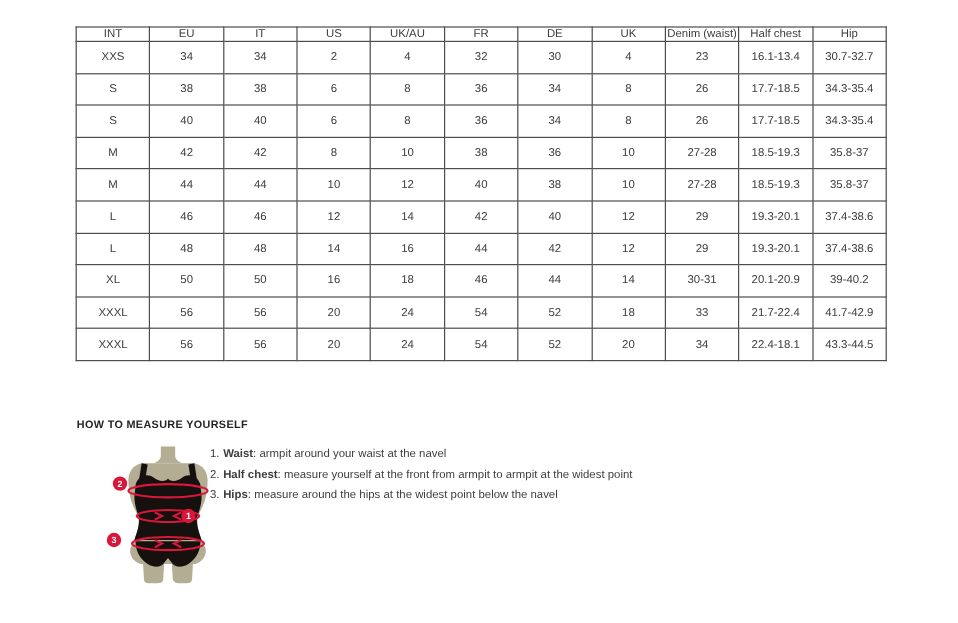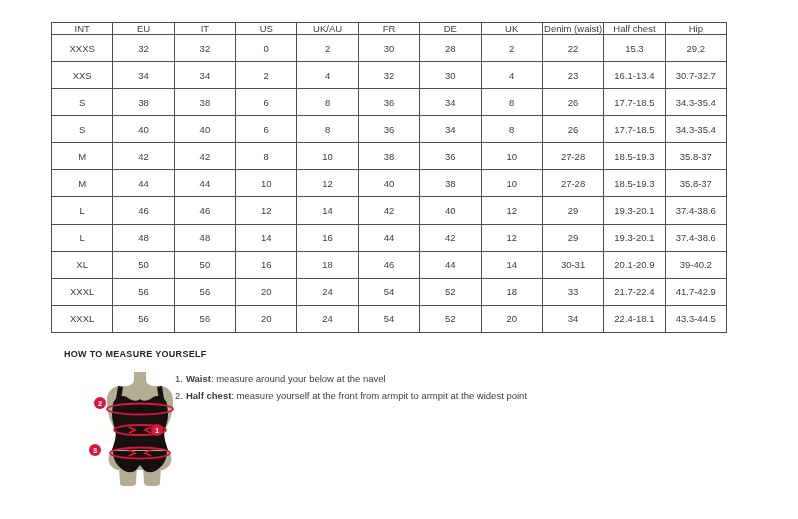--- a/index.html
+++ b/index.html
@@ -7,24 +7,24 @@
   .page {
     position: relative;
     width: 798px;
     height: 519px;
     background: #ffffff;
     font-family: "Liberation Sans", sans-serif;
     overflow: hidden;
   }
   table.size-table {
     position: absolute;
-    left: 51px;
+    left: 63px;
     top: 22px;
     width: 676px;
-    height: 311px;
+    height: 279px;
     border-collapse: collapse;
     table-layout: fixed;
   }
   table.size-table th,
   table.size-table td {
     border: 1px solid #4d4d4d;
     text-align: center;
     vertical-align: middle;
     font-size: 9.5px;
     font-weight: 400;
@@ -80,33 +80,20 @@
           <th>FR</th>
           <th>DE</th>
           <th>UK</th>
           <th>Denim (waist)</th>
           <th>Half chest</th>
           <th>Hip</th>
         </tr>
     </thead>
     <tbody>
         <tr>
-          <td>XXXS</td>
-          <td>32</td>
-          <td>32</td>
-          <td>0</td>
-          <td>2</td>
-          <td>30</td>
-          <td>28</td>
-          <td>2</td>
-          <td>22</td>
-          <td>15.3</td>
-          <td>29.2</td>
-        </tr>
-        <tr>
           <td>XXS</td>
           <td>34</td>
           <td>34</td>
           <td>2</td>
           <td>4</td>
           <td>32</td>
           <td>30</td>
           <td>4</td>
           <td>23</td>
           <td>16.1-13.4</td>
@@ -272,20 +259,23 @@
         <circle cx="72" cy="60" r="6" fill="#d8173a"></circle>
         <text x="72" y="62.8" text-anchor="middle" font-size="7.5" font-weight="bold" fill="#ffffff">1</text>
         <circle cx="10" cy="80" r="6" fill="#d8173a"></circle>
         <text x="10" y="82.8" text-anchor="middle" font-size="7.5" font-weight="bold" fill="#ffffff">3</text>
       </g>
     </svg>
   </div>
 
   <div class="instructions">
     <div class="instruction-line">
-      <span class="num">1.</span><span class="lbl">Waist</span><span>: measure around your below at the navel</span>
+      <span class="num">1.</span><span class="lbl">Waist</span><span>: armpit around your waist at the navel</span>
     </div>
     <div class="instruction-line">
       <span class="num">2.</span><span class="lbl">Half chest</span><span>: measure yourself at the front from armpit to armpit at the widest point</span>
     </div>
+    <div class="instruction-line">
+      <span class="num">3.</span><span class="lbl">Hips</span><span>: measure around the hips at the widest point below the navel</span>
+    </div>
   </div>
 
 </div>
 
 </body></html>

